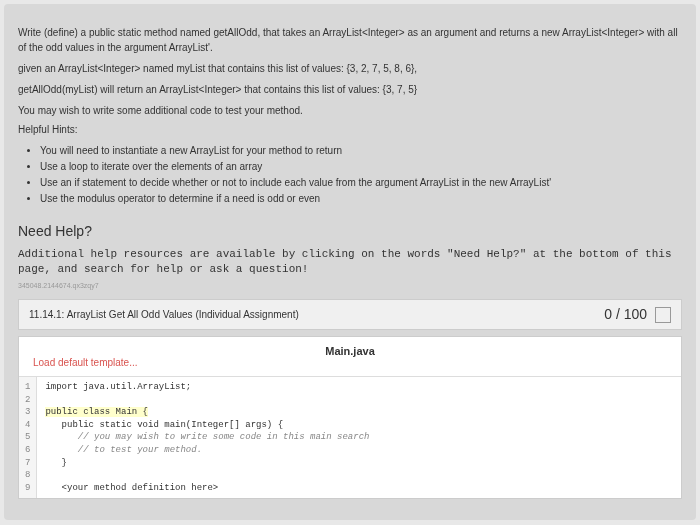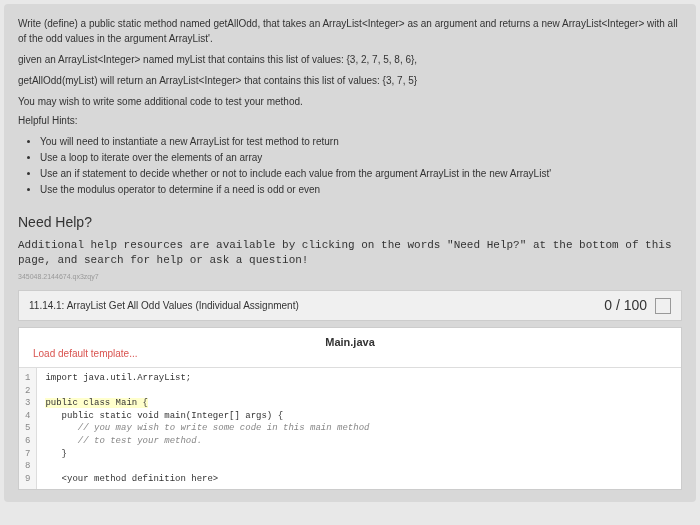--- a/index.html
+++ b/index.html
@@ -1,17 +1,17 @@
 <!DOCTYPE html>
 <html><head>
   <meta charset="utf-8">
   <style>
     * { margin: 0; padding: 0; box-sizing: border-box; }
     body { font-family: Arial, sans-serif; background: #e8e8e8; width: 700px; height: 525px; overflow: hidden; }
-    .container { background: #d8d8d8; padding: 12px 14px; border-radius: 4px; margin: 4px; }
+    .container { background: #d8d8d8; padding: 21px 14px; border-radius: 4px; margin: 4px; }
     .instruction-text { font-size: 10px; color: #333; line-height: 1.5; margin-bottom: 6px; }
     .hints-title { font-size: 10px; color: #333; margin-top: 6px; margin-bottom: 8px; }
     .hints-list { list-style: disc; padding-left: 22px; font-size: 10px; color: #333; line-height: 1.6; }
     .section-title { font-size: 14px; color: #333; font-weight: normal; margin-top: 16px; margin-bottom: 8px; }
     .help-text { font-size: 11px; color: #333; line-height: 1.4; font-family: Liberation Mono, monospace; }
     .tiny-text { font-size: 7px; color: #999; margin-top: 4px; }
     .activity-bar { display: flex; align-items: center; background: #f0f0f0; border: 1px solid #ccc; margin-top: 10px; }
     .activity-label { padding: 6px 10px; font-size: 8px; color: #555; border-right: 1px solid #ccc; line-height: 1.2; }
     .activity-title { flex: 1; padding: 6px 10px; font-size: 10px; color: #333; }
     .score { padding: 6px 10px; font-size: 14px; color: #333; }
@@ -29,21 +29,21 @@
 </head>
 <body>
 
 <div class="container">
   <div class="instruction-text">Write (define) a public static method named getAllOdd, that takes an ArrayList&lt;Integer&gt; as an argument and returns a new ArrayList&lt;Integer&gt; with all of the odd values in the argument ArrayList'.</div>
   <div class="instruction-text">given an ArrayList&lt;Integer&gt; named myList that contains this list of values: {3, 2, 7, 5, 8, 6},</div>
   <div class="instruction-text">getAllOdd(myList) will return an ArrayList&lt;Integer&gt; that contains this list of values: {3, 7, 5}</div>
   <div class="instruction-text">You may wish to write some additional code to test your method.</div>
   <div class="hints-title">Helpful Hints:</div>
   <ul class="hints-list">
-    <li>You will need to instantiate a new ArrayList for test method to return</li>
+    <li>You will need to instantiate a new ArrayList for your method to return</li>
     <li>Use a loop to iterate over the elements of an array</li>
     <li>Use an if statement to decide whether or not to include each value from the argument ArrayList in the new ArrayList'</li>
     <li>Use the modulus operator to determine if a need is odd or even</li>
   </ul>
 
   <div class="section-title">Need Help?</div>
   <div class="help-text">Additional help resources are available by clicking on the words "Need Help?" at the bottom of this page, and search for help or ask a question!</div>
   <div class="tiny-text">345048.2144674.qx3zqy7</div>
 
   <div class="activity-bar">
@@ -58,20 +58,20 @@
     <div class="editor-header">
       <div class="filename">Main.java</div>
       <div class="load-template">Load default template...</div>
     </div>
     <div class="code-area">
       <div class="line-numbers">1<br>2<br>3<br>4<br>5<br>6<br>7<br>8<br>9</div>
       <div class="code-lines"><span>import java.util.ArrayList;</span>
 <span></span>
 <span class="hl">public class Main {</span>
 <span>   public static void main(Integer[] args) {</span>
-<span class="cmt">      // you may wish to write some code in this main method</span>
+<span class="cmt">      // you may wish to write some code in this main search</span>
 <span class="cmt">      // to test your method.</span>
 <span>   }</span>
 <span></span>
 <span>   &lt;your method definition here&gt;</span></div>
     </div>
   </div>
 </div>
 
 </body></html>

